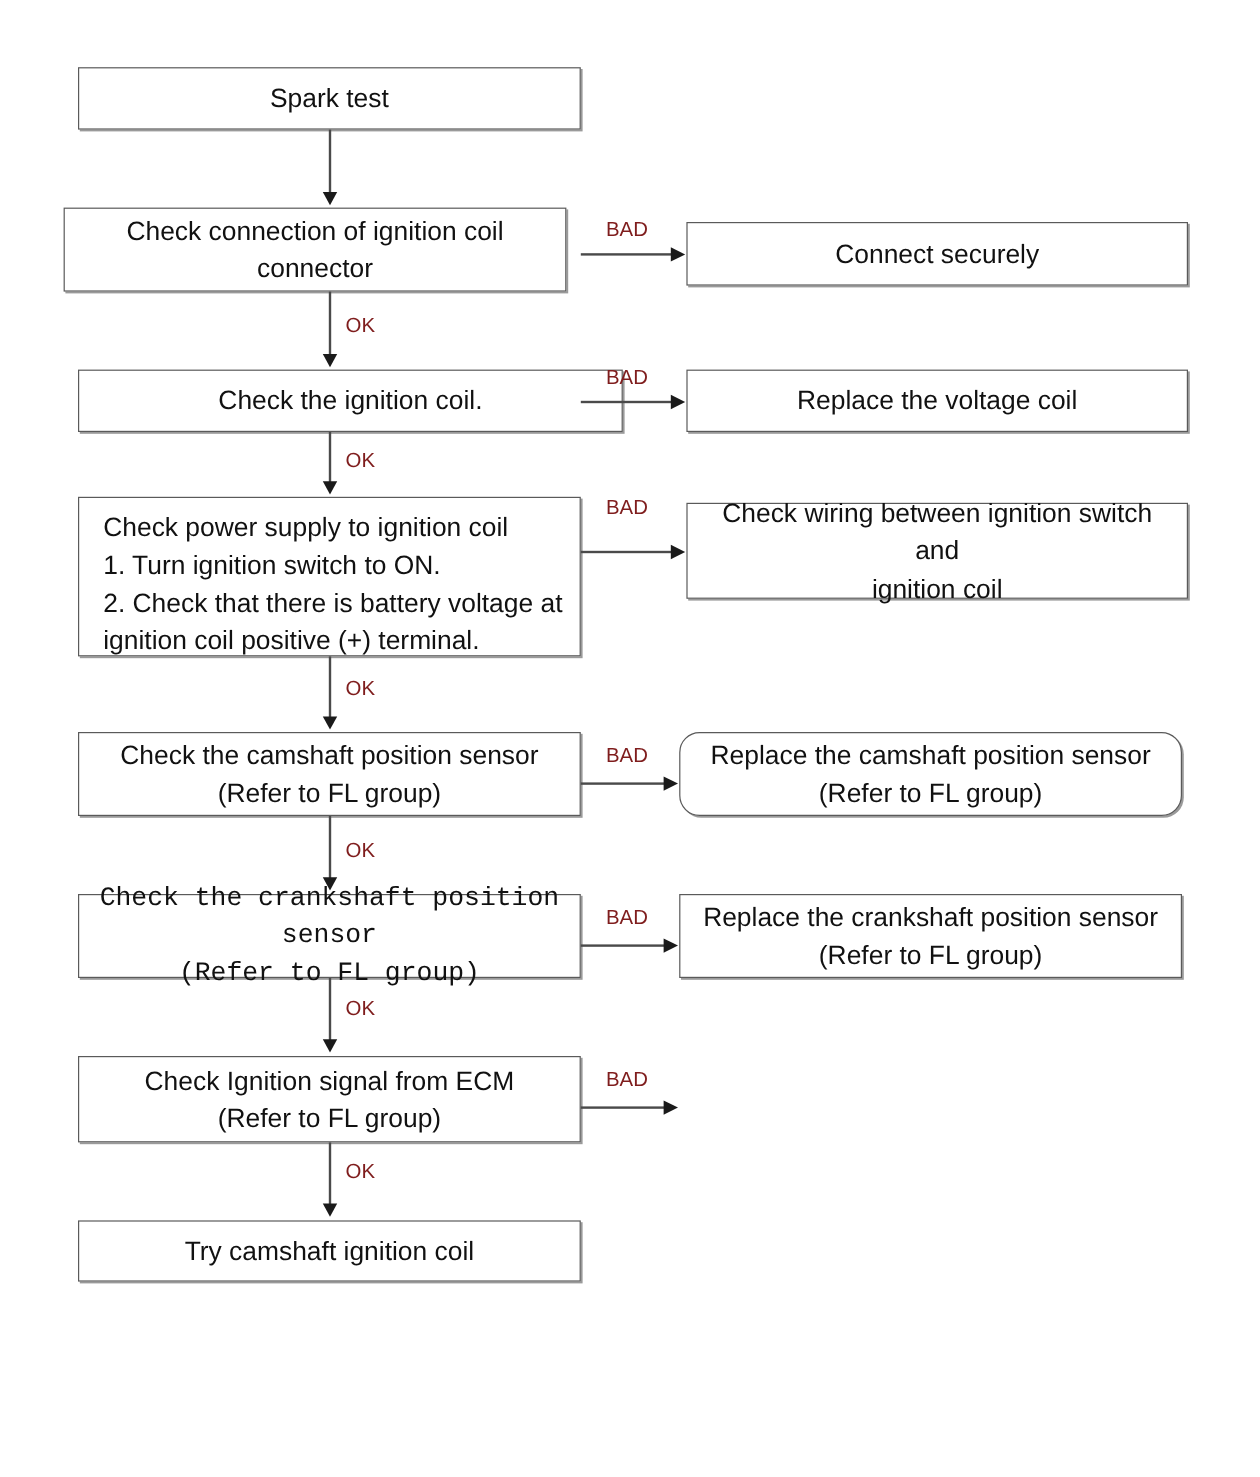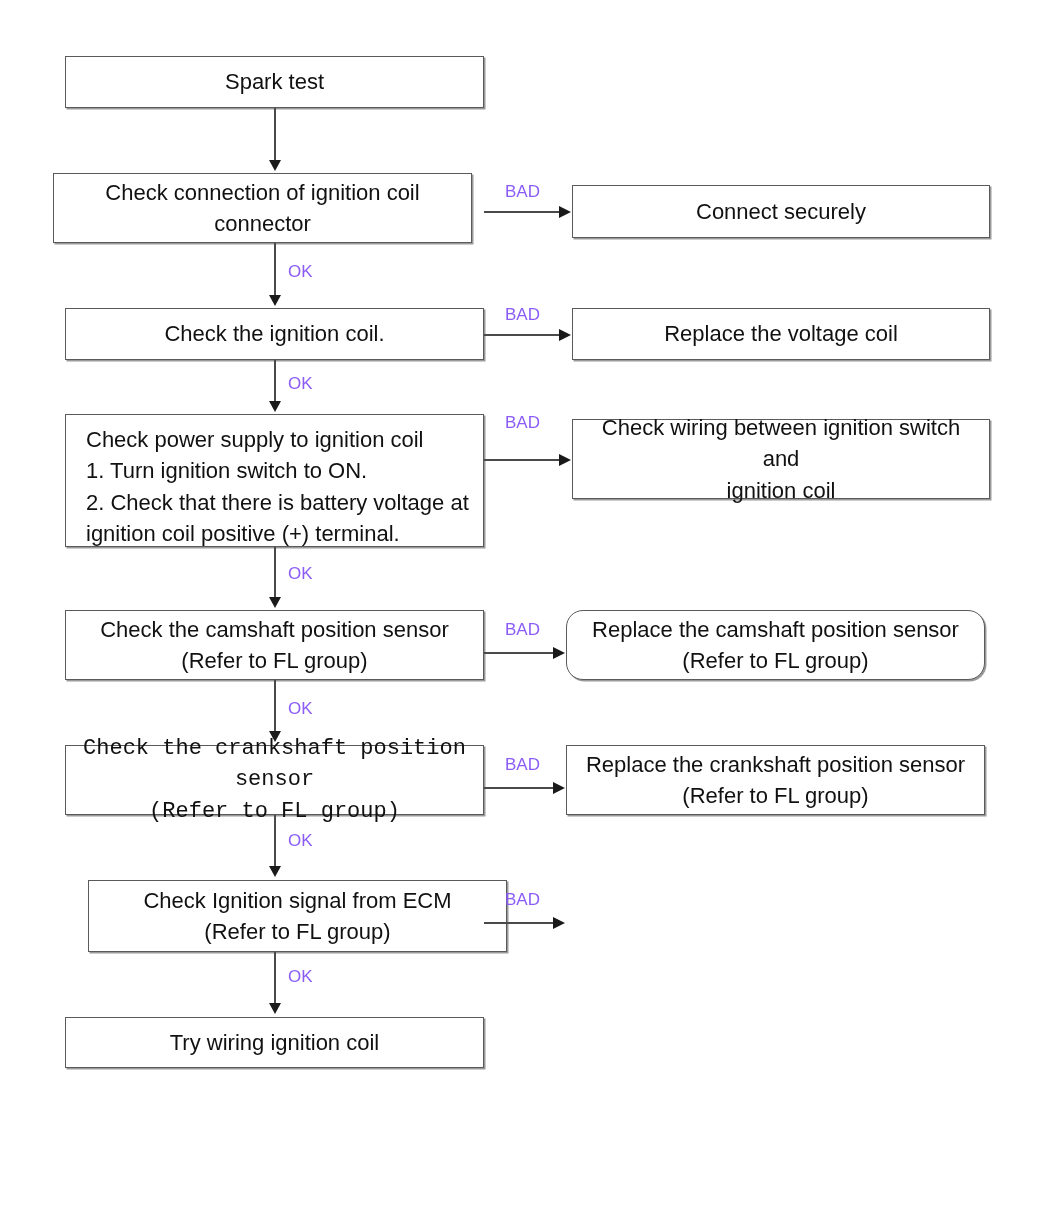--- a/index.html
+++ b/index.html
@@ -74,67 +74,67 @@
     position: absolute;
     width: 0;
     height: 0;
     border-top: 6px solid transparent;
     border-bottom: 6px solid transparent;
     border-left: 12px solid #1a1a1a;
   }
   .edge-label {
     position: absolute;
     font-size: 17px;
-    color: #8b5cf6;
+    color: #7f1d1d;
     white-space: nowrap;
     line-height: 1;
   }
 </style>
 </head>
 <body>
 
 <div id="chart-root">
 
   <div class="node-box" style="left:65px; top:56px; width:419px; height:52px;">
     <span class="node-text">Spark test</span>
   </div>
 
   <div class="node-box" style="left:53px; top:173px; width:419px; height:70px;">
     <span class="node-text">Check connection of ignition coil
 connector</span>
   </div>
 
-  <div class="node-box" style="left:65px; top:308px; width:419px; height:52px;">
+  <div class="node-box" style="left:65px; top:308px; width:454px; height:52px;">
     <span class="node-text">Check the ignition coil.</span>
   </div>
 
   <div class="node-box align-left" style="left:65px; top:414px; width:419px; height:133px;">
     <span class="node-text">Check power supply to ignition coil
 1. Turn ignition switch to ON.
 2. Check that there is battery voltage at
     ignition coil positive (+) terminal.</span>
   </div>
 
   <div class="node-box" style="left:65px; top:610px; width:419px; height:70px;">
     <span class="node-text">Check the camshaft position sensor
 (Refer to FL group)</span>
   </div>
 
   <div class="node-box" style="left:65px; top:745px; width:419px; height:70px;font-family:Liberation Mono, monospace;">
     <span class="node-text">Check the crankshaft position sensor
 (Refer to FL group)</span>
   </div>
 
-  <div class="node-box" style="left:65px; top:880px; width:419px; height:72px;margin-left:23px;">
+  <div class="node-box" style="left:65px; top:880px; width:419px; height:72px;">
     <span class="node-text">Check Ignition signal from ECM
 (Refer to FL group)</span>
   </div>
 
   <div class="node-box" style="left:65px; top:1017px; width:419px; height:51px;">
-    <span class="node-text">Try wiring ignition coil</span>
+    <span class="node-text">Try camshaft ignition coil</span>
   </div>
 
   <div class="node-box" style="left:572px; top:185px; width:418px; height:53px;">
     <span class="node-text">Connect securely</span>
   </div>
 
   <div class="node-box" style="left:572px; top:308px; width:418px; height:52px;">
     <span class="node-text">Replace the voltage coil</span>
   </div>
 

